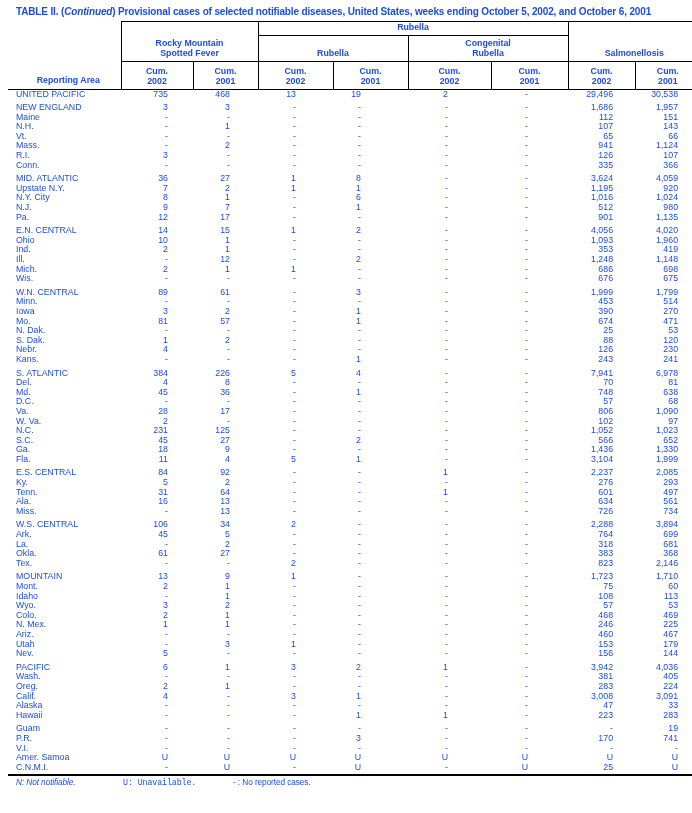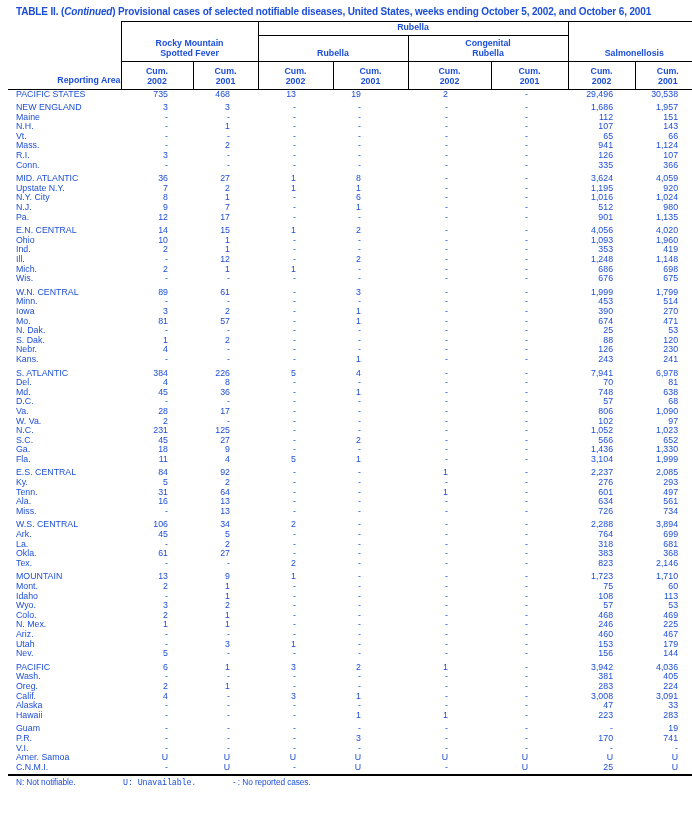--- a/index.html
+++ b/index.html
@@ -6,38 +6,38 @@
   .page {position:relative; width:692px; height:813px; background:#fff; color:#1d4ed8;
          font-family:"Liberation Sans", sans-serif; overflow:hidden;padding-left:8px;}
   .title {margin:6px 8px 3px 8px; font-weight:bold; font-size:10px; line-height:11.5px;
           letter-spacing:-0.15px; white-space:nowrap;}
   .title i {font-style:italic;}
   table {border-collapse:collapse; table-layout:fixed; width:692px;}
   th, td {padding:0; margin:0;}
   thead th {font-weight:bold; font-size:8.8px; line-height:9.6px; white-space:pre-line;
             text-align:center; vertical-align:bottom; padding-bottom:2px;}
   th.mid {vertical-align:middle; padding-bottom:0;}
-  th.area-h {text-align:right; vertical-align:bottom; padding-left:8px; padding-bottom:3px;}
+  th.area-h {text-align:center; vertical-align:bottom; padding-left:8px; padding-bottom:3px;}
   tr.hr1 {height:14px;} tr.hr2 {height:26px;} tr.hr3 {height:28px;}
   .bt {border-top:1.5px solid #000;}
   .bb {border-bottom:1px solid #000;}
   .bl {border-left:1px solid #000;}
   .br {border-right:1px solid #000;}
   tbody td {font-size:8.8px; line-height:9.6px; height:9.6px; white-space:nowrap;
             vertical-align:bottom;}
   td.area {text-align:left; padding-left:8px;}
   td.num {text-align:right;}
   td.c1 {padding-right:25px;} td.c2 {padding-right:28px;}
   td.c3 {padding-right:37px;} td.c4 {padding-right:47px;}
   td.c5 {padding-right:43px;} td.c6 {padding-right:40px;}
   td.c7 {padding-right:22px;} td.c8 {padding-right:22px;}
   tr.gap td {height:4px; line-height:4px; font-size:1px; padding:0;}
   .footrule {width:692px; border-top:2px solid #000; margin-top:2px;}
   .footnotes {margin:2px 8px 0 8px; font-size:8.3px; line-height:9.6px; letter-spacing:-0.1px;}
-  .fn1 {display:inline-block; width:107px;}
+  .fn1 {display:inline-block; width:107px;font-style:italic;}
   .fn2 {display:inline-block; width:110px;font-family:Liberation Mono, monospace;}
 </style>
 </head>
 <body>
 
 <div class="page">
 
   <div class="title">
     <div><span>TABLE II. (</span><i>Continued</i><span>) Provisional cases of selected notifiable diseases, United States, weeks ending October 5, 2002, and October 6, 2001</span></div>
   </div>
@@ -81,21 +81,21 @@
         <th class="bb bl">Cum.
 2001</th>
         <th class="bb bl">Cum.
 2002</th>
         <th class="bb bl">Cum.
 2001</th>
       </tr>
     </thead>
     <tbody>
         <tr>
-          <td class="area">PACIFIC STATES</td>
+          <td class="area">UNITED PACIFIC</td>
           <td class="num c1">735</td>
           <td class="num c2">468</td>
           <td class="num c3">13</td>
           <td class="num c4">19</td>
           <td class="num c5">2</td>
           <td class="num c6">-</td>
           <td class="num c7">29,496</td>
           <td class="num c8">30,538</td>
         </tr>
         <tr class="gap">

